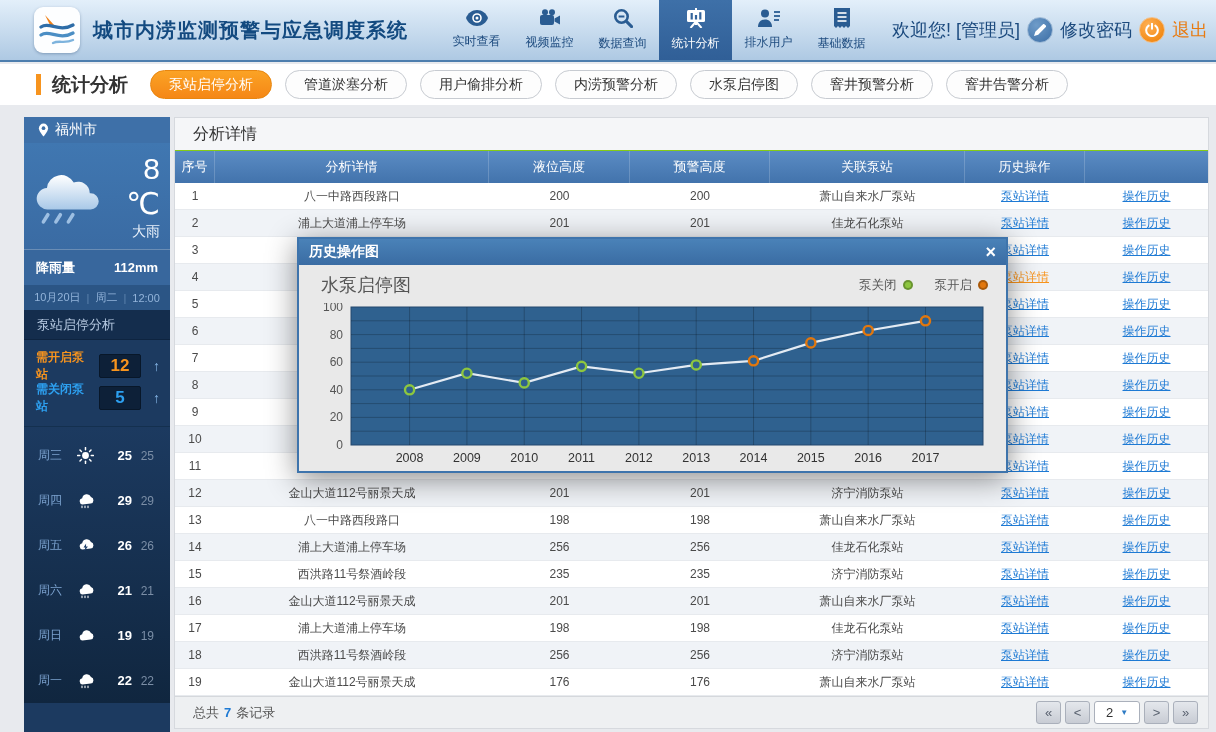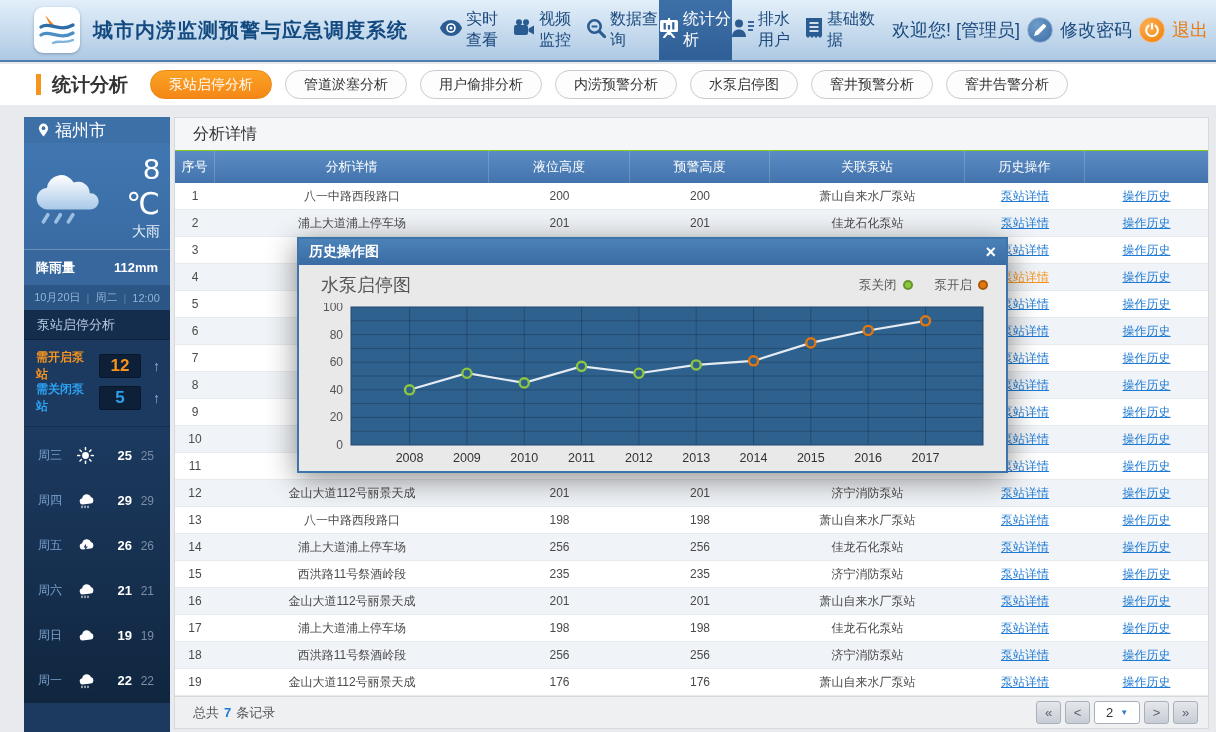--- a/index.html
+++ b/index.html
@@ -4,21 +4,21 @@
 <style>
   *{margin:0;padding:0;box-sizing:border-box;font-family:"Liberation Sans","DejaVu Sans",sans-serif;}
   html,body{width:1216px;height:732px;}
   .page{position:relative;width:1216px;height:732px;background:#e8eaee;overflow:hidden;}
 
   
   .header{position:absolute;top:0;left:0;width:1216px;height:62px;background:linear-gradient(#e3effa,#aec9e3);border-bottom:2px solid #4d7eae;display:flex;align-items:stretch;}
   .logo{width:46px;height:46px;margin:7px 0 0 34px;background:#fdfeff;border-radius:9px;box-shadow:0 1px 3px rgba(30,60,100,.35);display:flex;align-items:center;justify-content:center;flex:0 0 auto;}
   .app-title{align-self:center;font-size:20px;font-weight:bold;color:#134a80;margin-left:13px;letter-spacing:1px;white-space:nowrap;}
   .nav{display:flex;margin-left:32px;height:60px;}
-  .nav-item{width:73px;display:flex;flex-direction:row;align-items:center;justify-content:center;gap:4px;color:#1c4a7e;font-size:16px;cursor:pointer;}
+  .nav-item{width:73px;display:flex;flex-direction:column;align-items:center;justify-content:center;gap:4px;color:#1c4a7e;font-size:12px;cursor:pointer;}
   .nav-item svg{color:#2a5c92;}
   .nav-item svg .inv{fill:#d9e7f4;}
   .nav-item.active{background:linear-gradient(#3e70a8,#305f97);color:#fff;}
   .nav-item.active svg{color:#fff;}
   .nav-item.active svg .inv{fill:#35659c;}
   .user-area{margin-left:auto;margin-right:8px;display:flex;align-items:center;gap:7px;font-size:18px;color:#1c4a7e;align-self:center;white-space:nowrap;}
   .circle-btn{width:26px;height:26px;border-radius:50%;display:inline-flex;align-items:center;justify-content:center;cursor:pointer;flex:0 0 auto;}
   .circle-btn.blue{background:radial-gradient(circle at 35% 30%,#6f9cc9,#3b6da5);border:1px solid #9db9d6;}
   .circle-btn.orange{background:radial-gradient(circle at 35% 30%,#ffb054,#ee7d00);border:1px solid #f2c08a;}
   .logout-text{color:#e87a10;cursor:pointer;}
@@ -27,21 +27,21 @@
   
   .tabbar{position:absolute;top:64px;left:0;width:1216px;height:41px;background:#fff;display:flex;align-items:center;}
   .section-title{display:flex;align-items:center;margin-left:36px;font-size:19px;font-weight:bold;color:#333;}
   .section-title::before{content:"";width:5px;height:21px;background:#f7941e;margin-right:11px;}
   .pills{display:flex;gap:13px;margin-left:22px;}
   .pill{height:29px;line-height:27px;padding:0 18px;border-radius:15px;font-size:14px;color:#333;background:#fdfdfd;border:1px solid #c7cbd1;cursor:pointer;white-space:nowrap;}
   .pill.active{background:linear-gradient(#fba325,#f58716);border:1px solid #e8860f;color:#fff;}
 
   
   .sidebar{position:absolute;left:24px;top:117px;width:146px;height:615px;background:#1c3a60;overflow:hidden;}
-  .sb-city{height:26px;background:#3e70a8;color:#fff;font-size:17px;display:flex;align-items:center;gap:6px;padding-left:14px;}
+  .sb-city{height:26px;background:#3e70a8;color:#fff;font-size:14px;display:flex;align-items:center;gap:6px;padding-left:14px;}
   .sb-weather{height:106px;background:linear-gradient(#4077b1,#3a6ba3);display:flex;align-items:center;padding:0 10px 0 6px;}
   .sb-weather .wright{margin-left:auto;text-align:right;color:#fff;}
   .sb-temp{font-size:30px;font-weight:normal;}
   .sb-cond{font-size:14px;margin-top:2px;color:#eaf2fb;}
   .sb-rain{height:36px;background:#38679d;border-top:1px solid rgba(255,255,255,.25);display:flex;align-items:center;justify-content:space-between;padding:8px 12px;color:#fff;font-size:13px;font-weight:bold;}
   .sb-date{height:25px;background:#2b5585;display:flex;align-items:center;justify-content:center;gap:6px;color:#93b4da;font-size:11px;}
   .sb-date .sep{color:#5d82ad;}
   .sb-ptitle{height:30px;background:#142d4d;color:#b9cce4;font-size:13px;display:flex;align-items:center;padding-left:13px;border-bottom:1px solid #0e2440;}
   .sb-stats{padding:10px 0 12px;background:#1c3a60;border-bottom:1px solid #14304f;}
   .stat-row{display:flex;align-items:center;height:32px;padding:0 10px 0 12px;gap:12px;}

